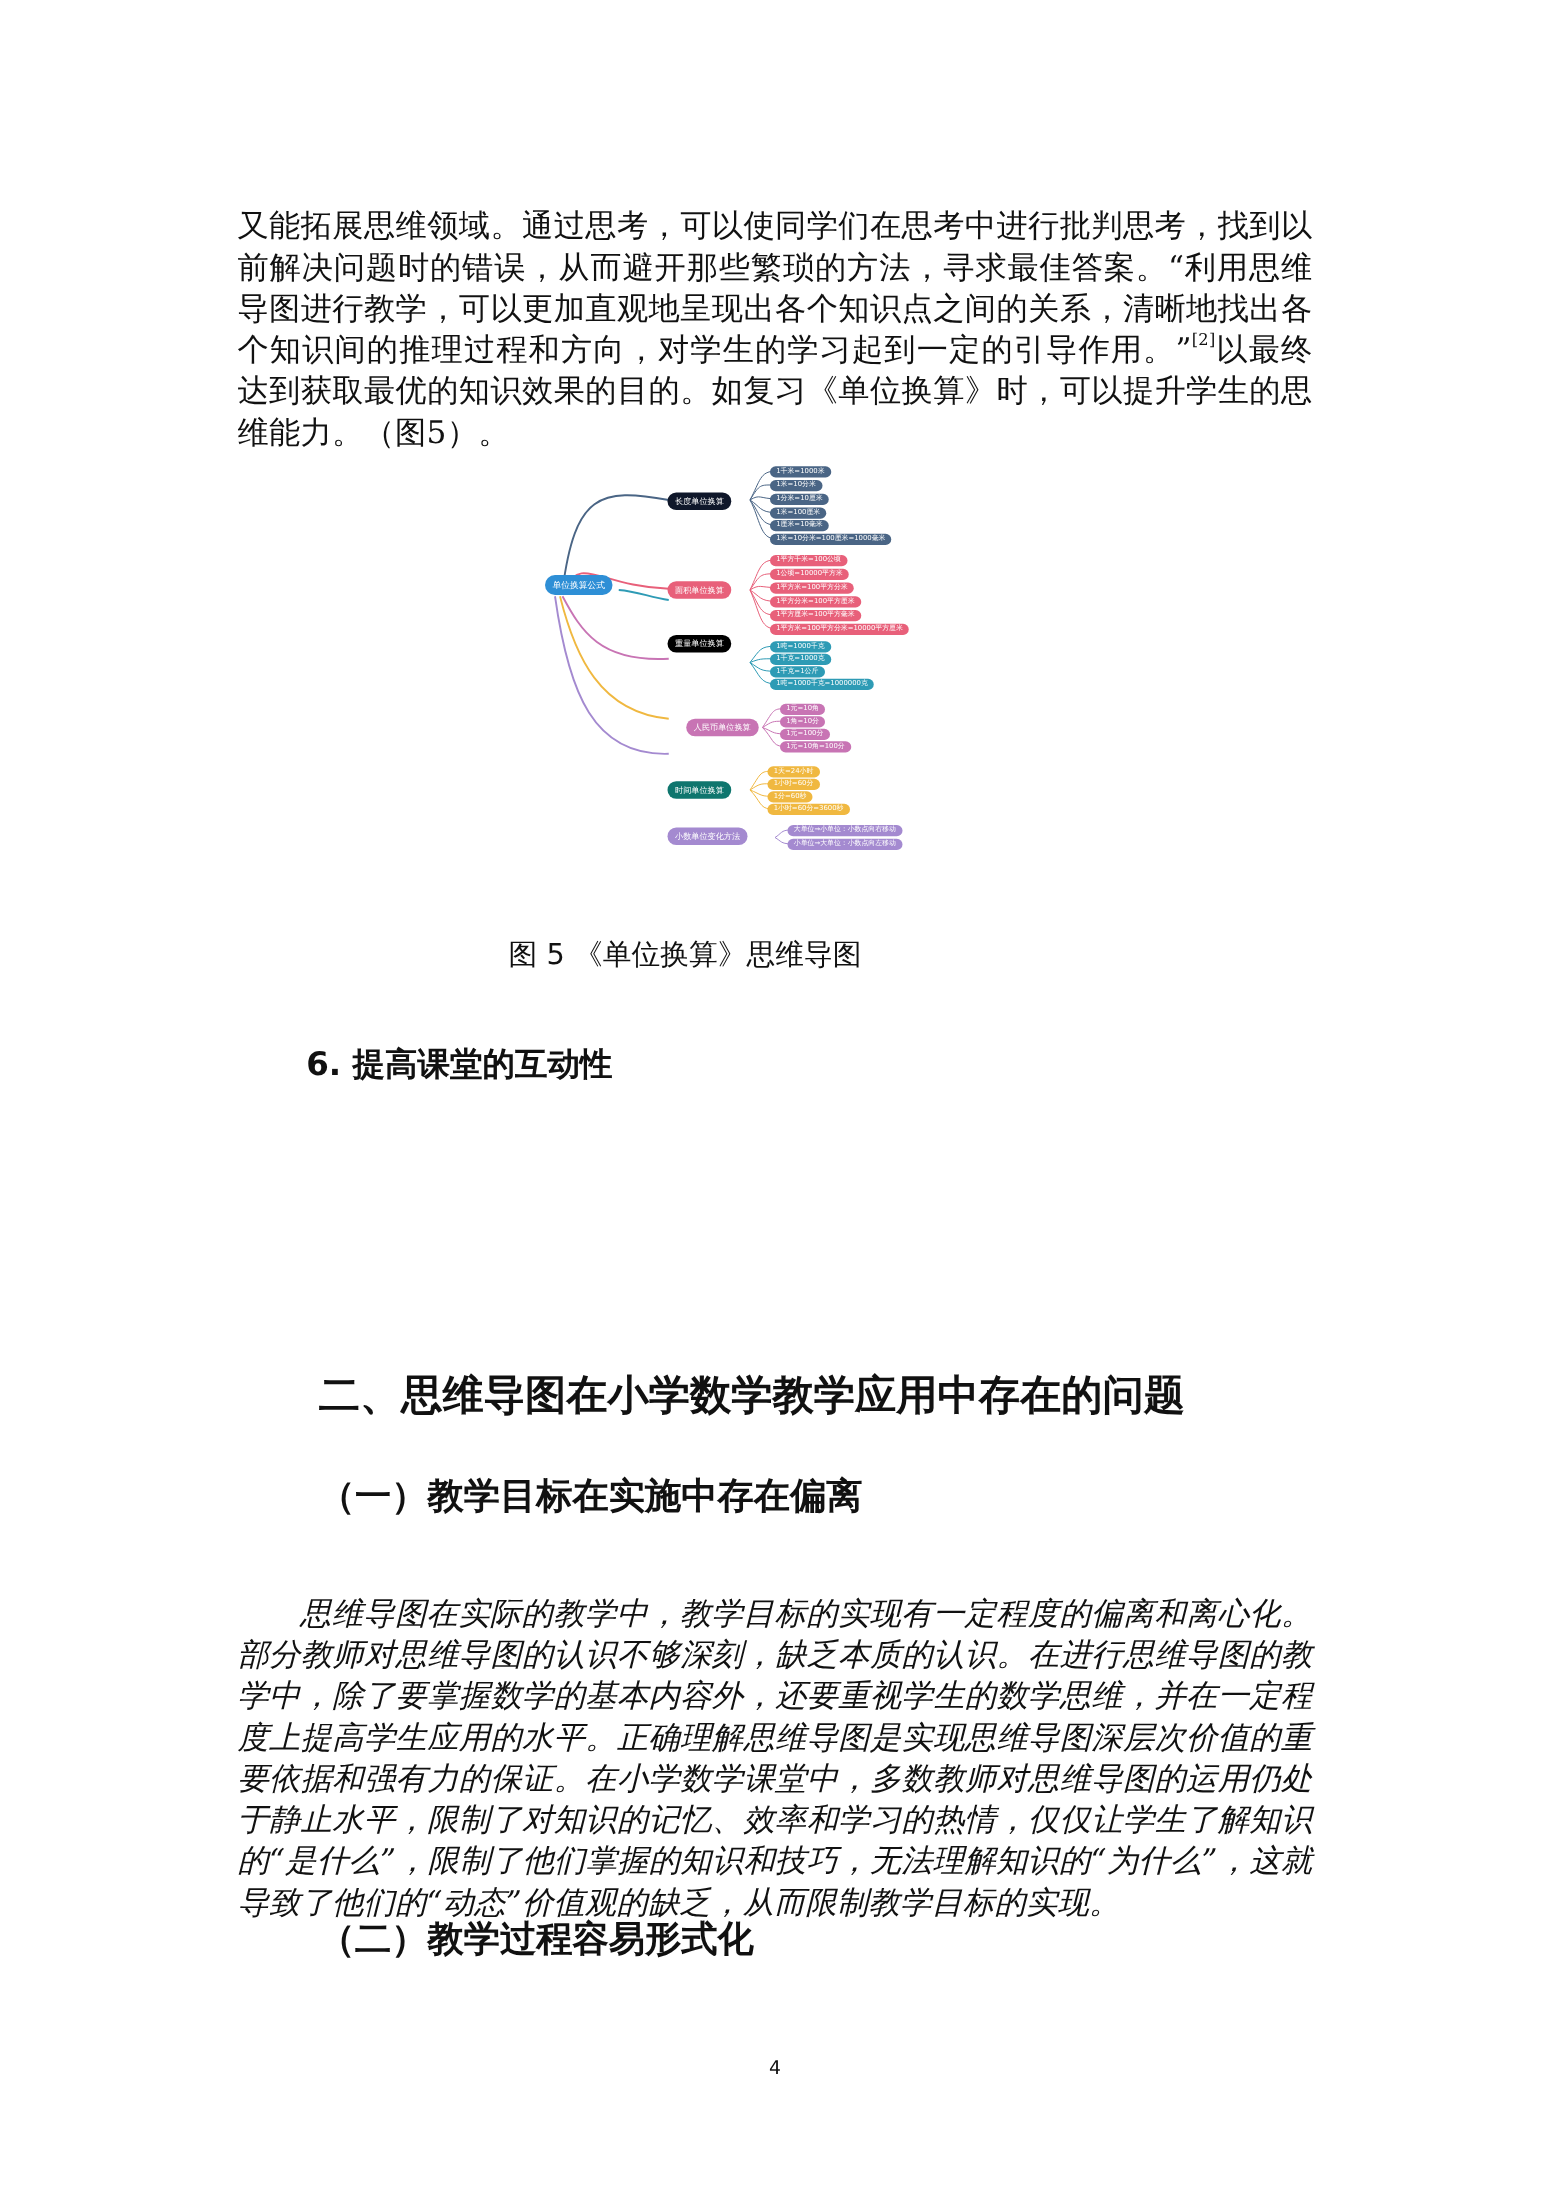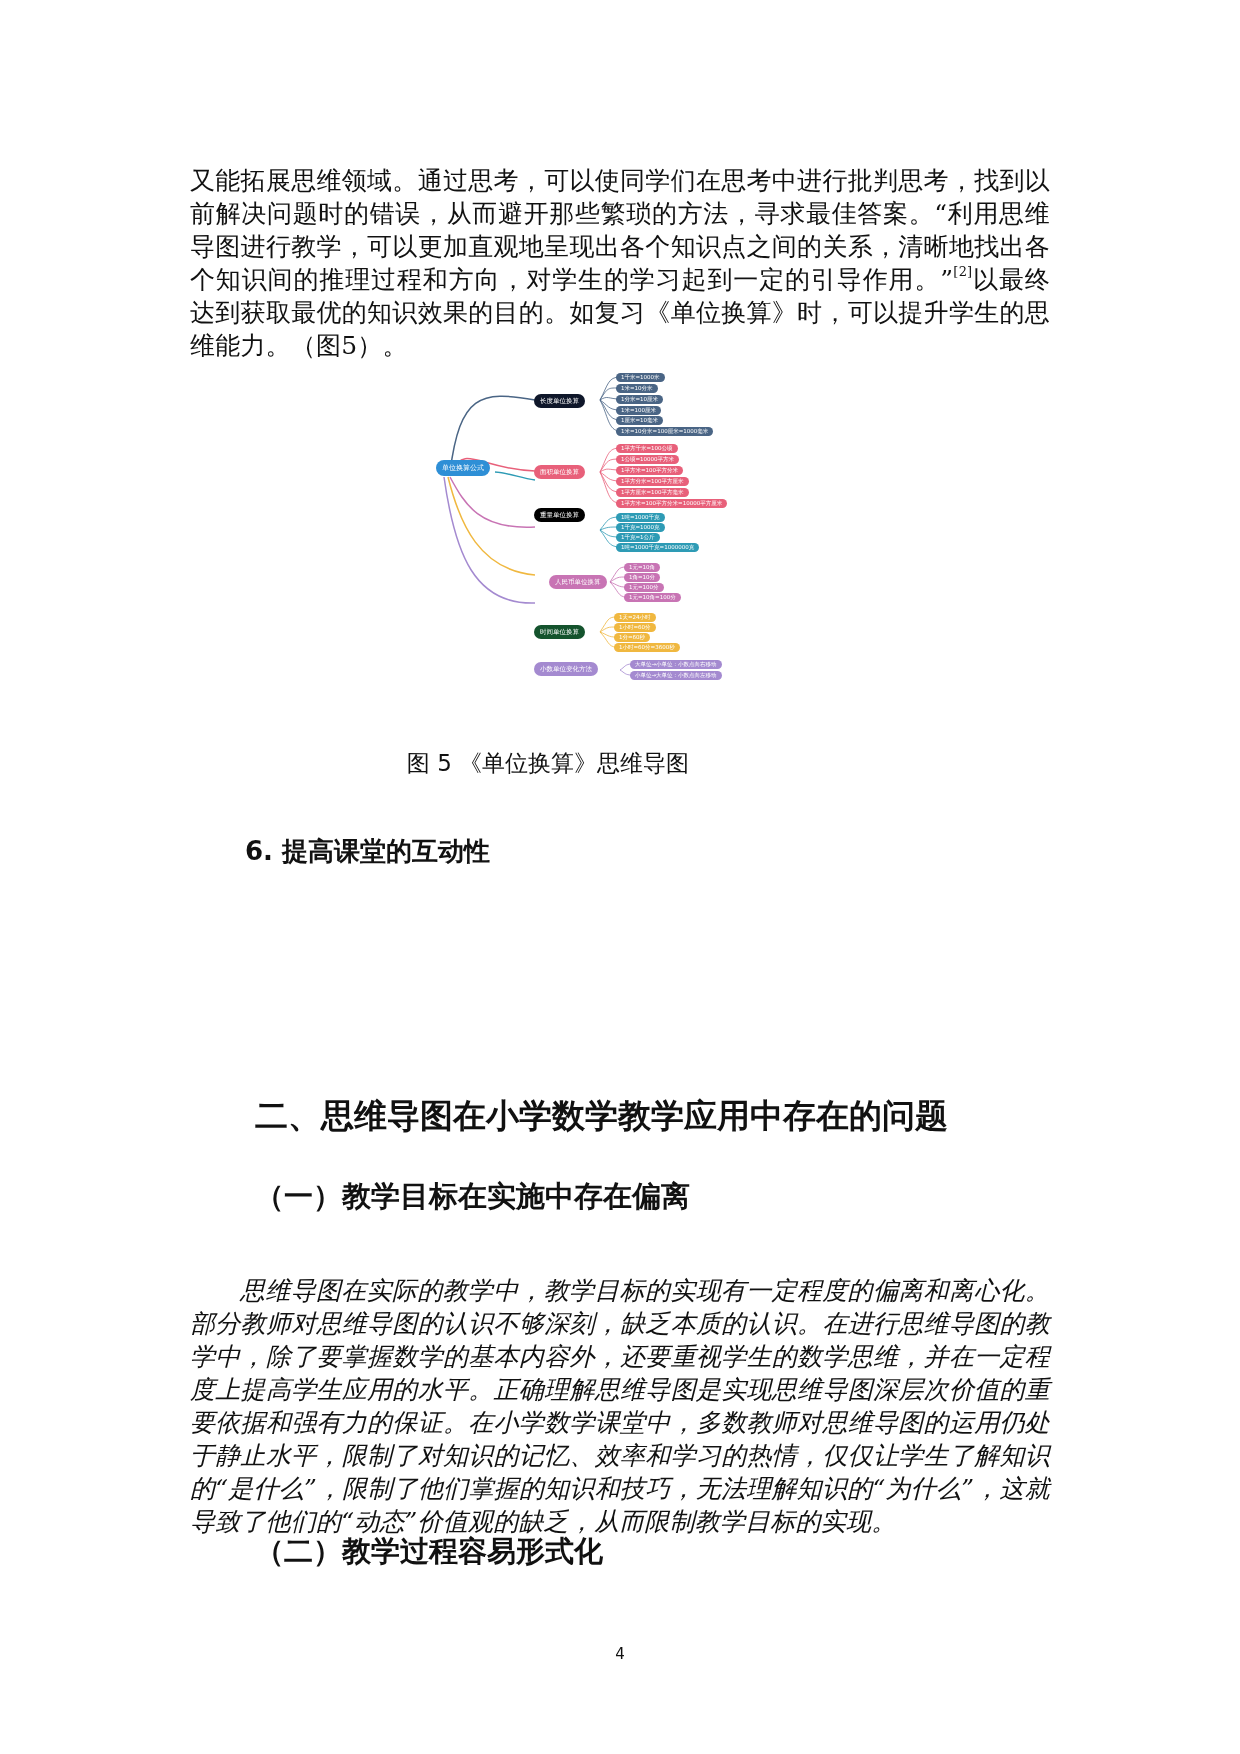--- a/index.html
+++ b/index.html
@@ -101,21 +101,21 @@
     <div class="node leaf" style="left:196px; top:168px; background:#2e9bb5;">1千克=1000克</div>
     <div class="node leaf" style="left:196px; top:178px; background:#2e9bb5;">1千克=1公斤</div>
     <div class="node leaf" style="left:196px; top:188px; background:#2e9bb5;">1吨=1000千克=1000000克</div>
 
     <div class="node" style="left:114px; top:220px; background:#c874b4;margin-left:15px;">人民币单位换算</div>
     <div class="node leaf" style="left:204px; top:208px; background:#c874b4;">1元=10角</div>
     <div class="node leaf" style="left:204px; top:218px; background:#c874b4;">1角=10分</div>
     <div class="node leaf" style="left:204px; top:228px; background:#c874b4;">1元=100分</div>
     <div class="node leaf" style="left:204px; top:238px; background:#c874b4;">1元=10角=100分</div>
 
-    <div class="node" style="left:114px; top:270px; background:#14532d;">时间单位换算</div>
+    <div class="node" style="left:114px; top:270px; background:#0f766e;">时间单位换算</div>
     <div class="node leaf" style="left:194px; top:258px; background:#f0b840;">1天=24小时</div>
     <div class="node leaf" style="left:194px; top:268px; background:#f0b840;">1小时=60分</div>
     <div class="node leaf" style="left:194px; top:278px; background:#f0b840;">1分=60秒</div>
     <div class="node leaf" style="left:194px; top:288px; background:#f0b840;">1小时=60分=3600秒</div>
 
     <div class="node" style="left:114px; top:307px; background:#a48ad0;">小数单位变化方法</div>
     <div class="node leaf" style="left:210px; top:305px; background:#a48ad0;">大单位→小单位：小数点向右移动</div>
     <div class="node leaf" style="left:210px; top:316px; background:#a48ad0;">小单位→大单位：小数点向左移动</div>
   </div>
 

